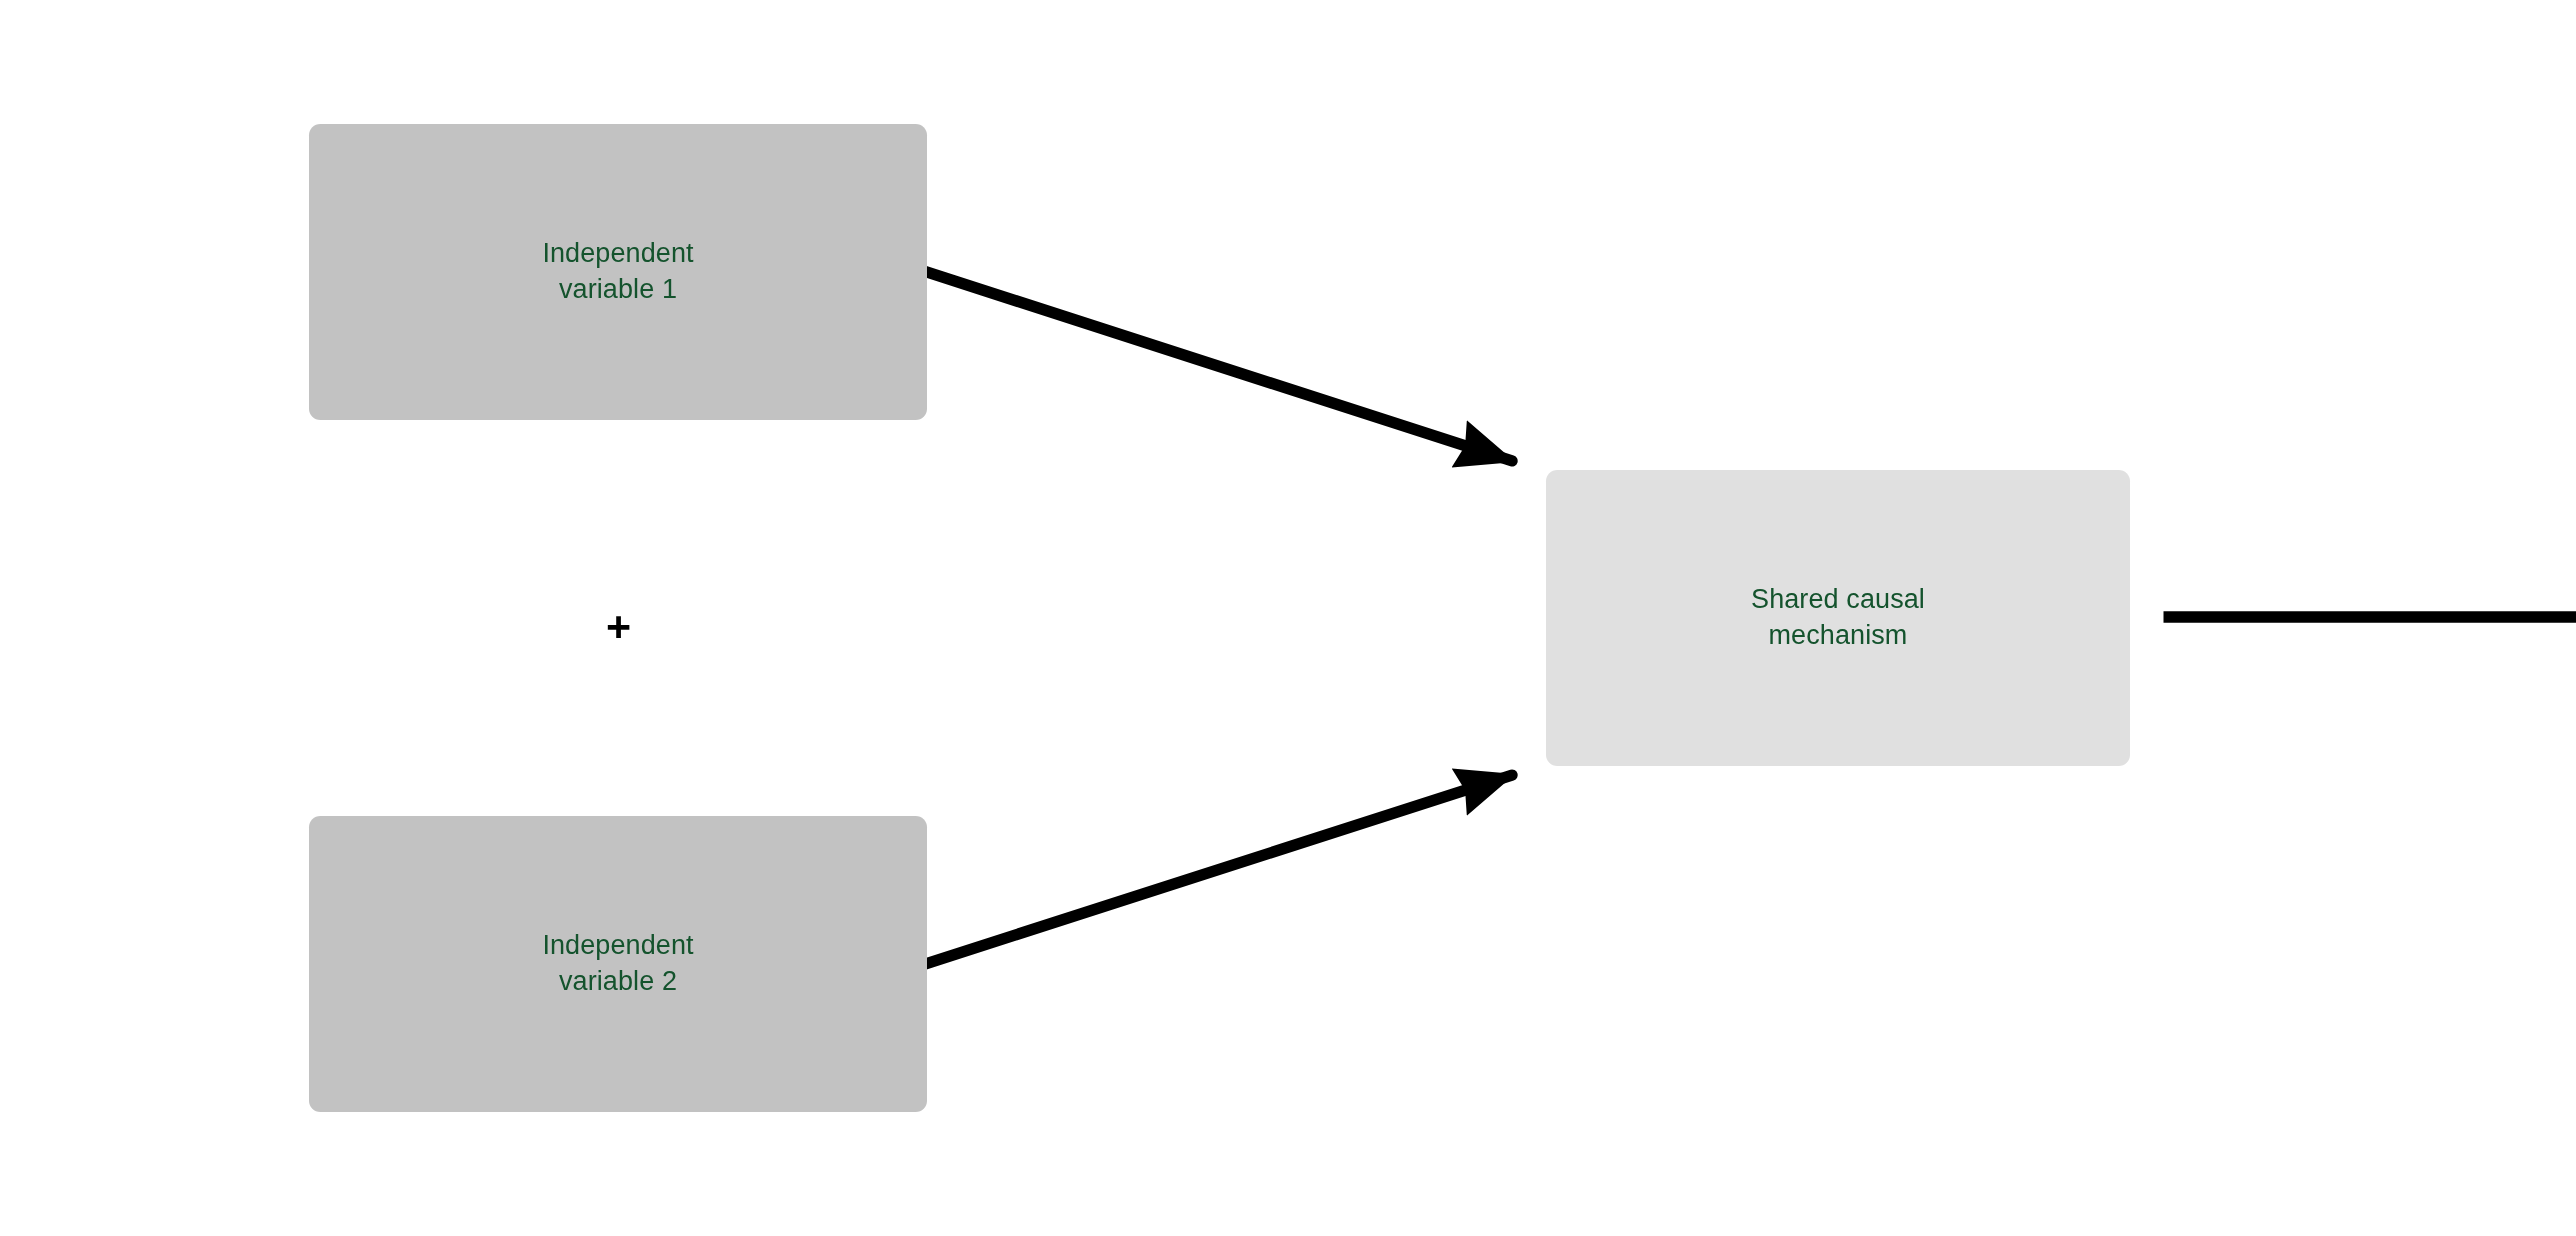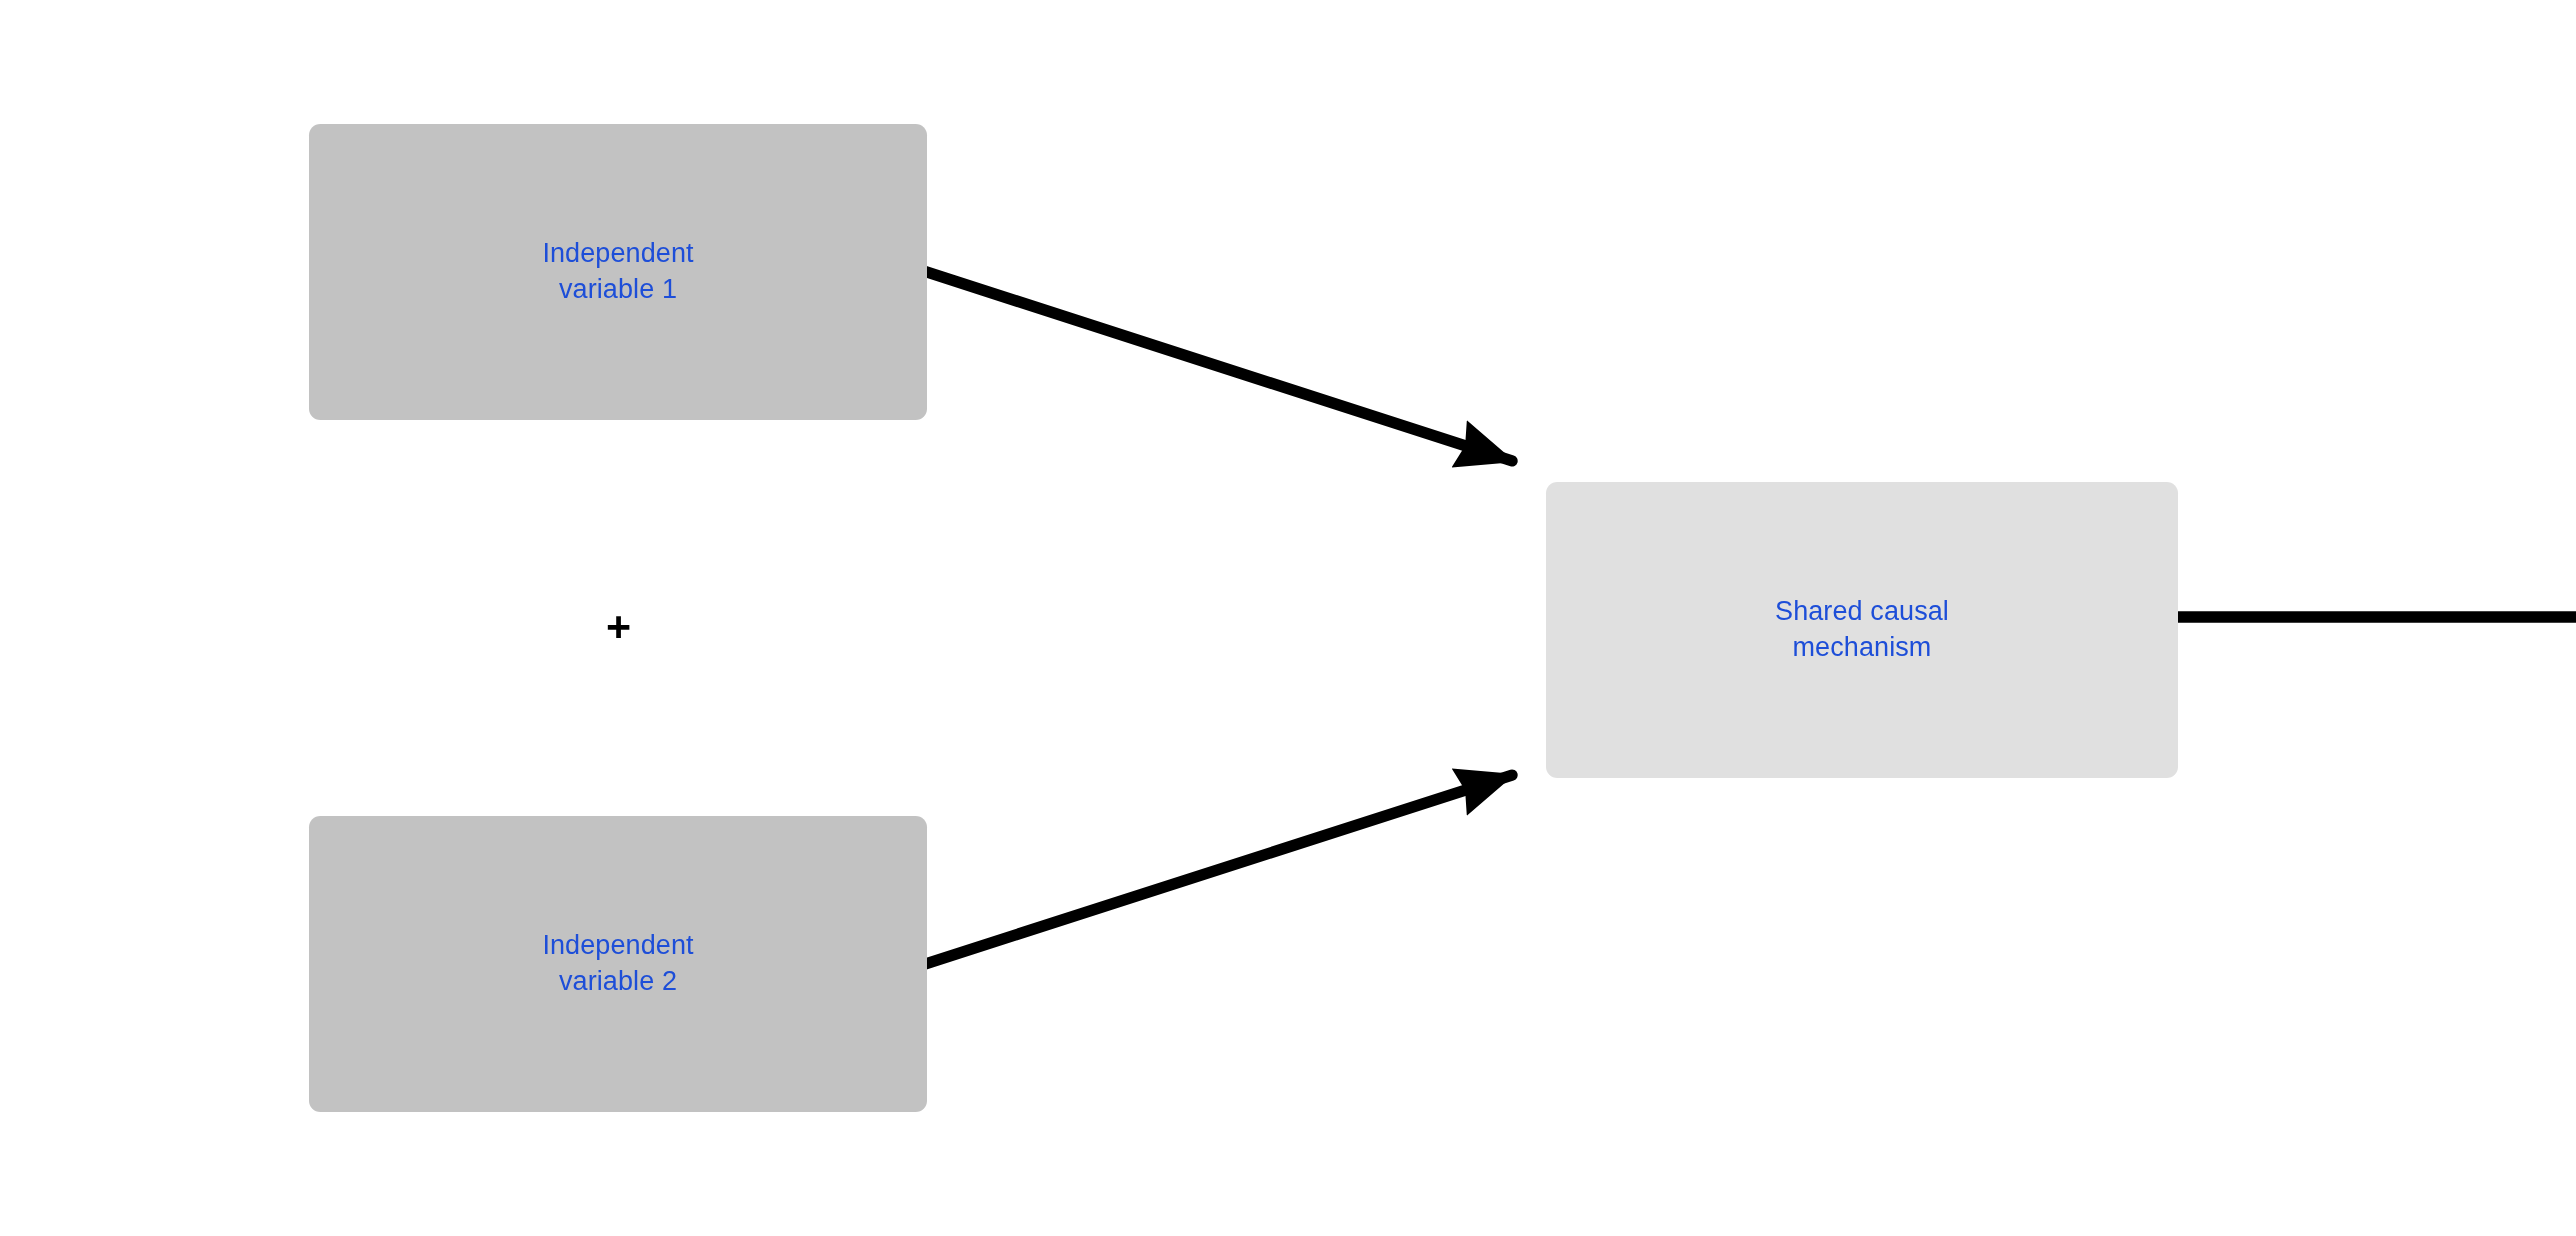--- a/index.html
+++ b/index.html
@@ -32,21 +32,21 @@
   .node {
     position: absolute;
     box-sizing: border-box;
     border-radius: 11.3px;
     display: flex;
     align-items: center;
     justify-content: center;
     text-align: center;
   }
   .node-label {
-    color: #1d4ed8;
+    color: #14532d;
     font-family: "Liberation Sans", sans-serif;
     font-size: 27px;
     line-height: 1.33;
     letter-spacing: 0.1px;
     white-space: pre-line;
     font-weight: 400;
   }
   #node-iv1 {
     left: 309px;
     top: 124px;
@@ -57,24 +57,23 @@
   #node-iv2 {
     left: 309px;
     top: 816px;
     width: 618px;
     height: 296px;
     background: #c2c2c2;
   }
   #node-mechanism {
     left: 1546px;
     top: 470px;
-    width: 632px;
+    width: 584px;
     height: 296px;
     background: #e0e0e0;
-    margin-top: 12px;
   }
   #plus-operator {
     position: absolute;
     left: 567px;
     top: 580px;
     width: 103px;
     height: 93px;
     display: flex;
     align-items: center;
     justify-content: center;

